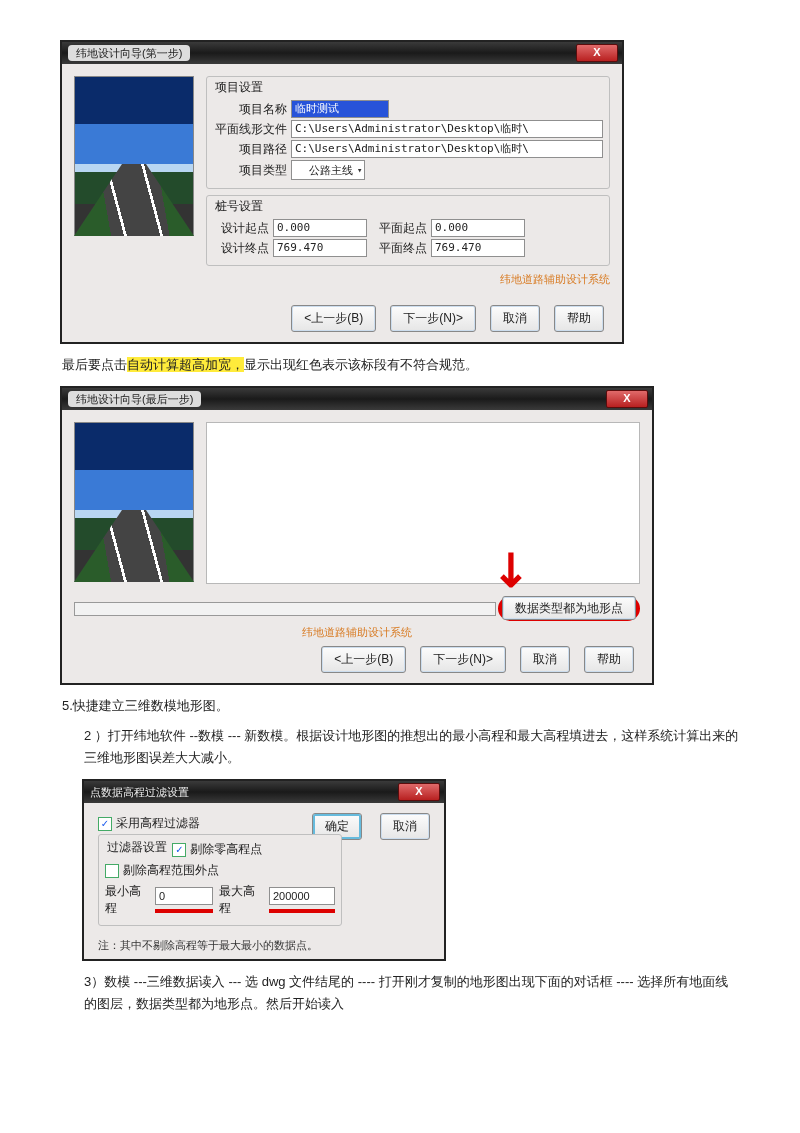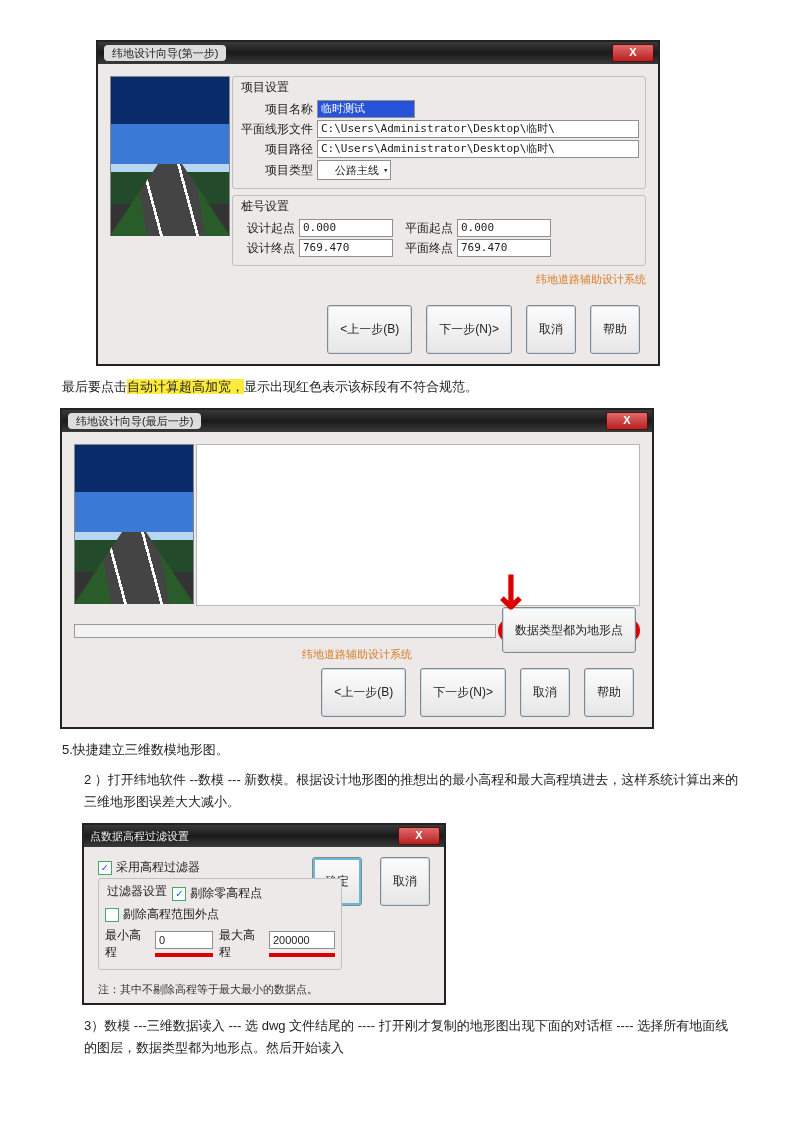--- a/index.html
+++ b/index.html
@@ -65,21 +65,21 @@
     border: 1px solid #5c0c0c;
     border-radius: 2px;
     color: #fff;
     font-size: 11px;
     text-align: center;
     line-height: 14px;
     font-weight: bold;
   }
   .inner {
     display: flex;
-    gap: 2px;
+    gap: 12px;
     padding: 12px;
     background: #ece9e8;
   }
   .roadimg {
     width: 120px;
     height: 160px;
     background: linear-gradient(#0a2b6a 0 30%, #3a7ad6 30% 55%, #b8d6f2 55% 60%, #234b2b 60% 80%, #333 80% 100%);
     position: relative;
     flex: 0 0 120px;
     box-shadow: inset 0 0 0 1px #888;
@@ -159,21 +159,21 @@
     display: flex;
     gap: 14px;
     justify-content: flex-end;
     padding: 6px 18px 10px;
     background: #ece9e8;
     font-size: 12px;
   }
   .btn {
     border: 1px solid #888;
     background: linear-gradient(#fcfcfc,#e6e6e6);
-    padding: 15px 12px;
+    padding: 4px 12px;
     border-radius: 3px;
     font-size: 12px;
     box-shadow: 0 0 0 1px #cde inset;
   }
   .para { margin: 8px 0 8px 2px; line-height: 1.7; }
   .indent { padding-left: 22px; }
   .hl { background: #ffeb3b; }
   .red-circle-btn {
     display:inline-block;
     border: 4px solid #d00;
@@ -236,21 +236,21 @@
   .footnote {
     font-size:11px; color:#333; margin-top:6px;
   }
 </style>
 </head>
 <body>
 <div class="page">
 
 
 <div class="fig">
-  <div class="window" style="width:560px;margin-left:36px;">
+  <div class="window" style="width:560px;">
     <div class="titlebar">
       <span class="title-pill">纬地设计向导(第一步)</span>
       <span class="closebtn">X</span>
     </div>
     <div class="inner">
       <div class="roadimg"></div>
       <div class="formarea">
         <div class="grp">
           <span class="grp-title">项目设置</span>
           <div class="row">

